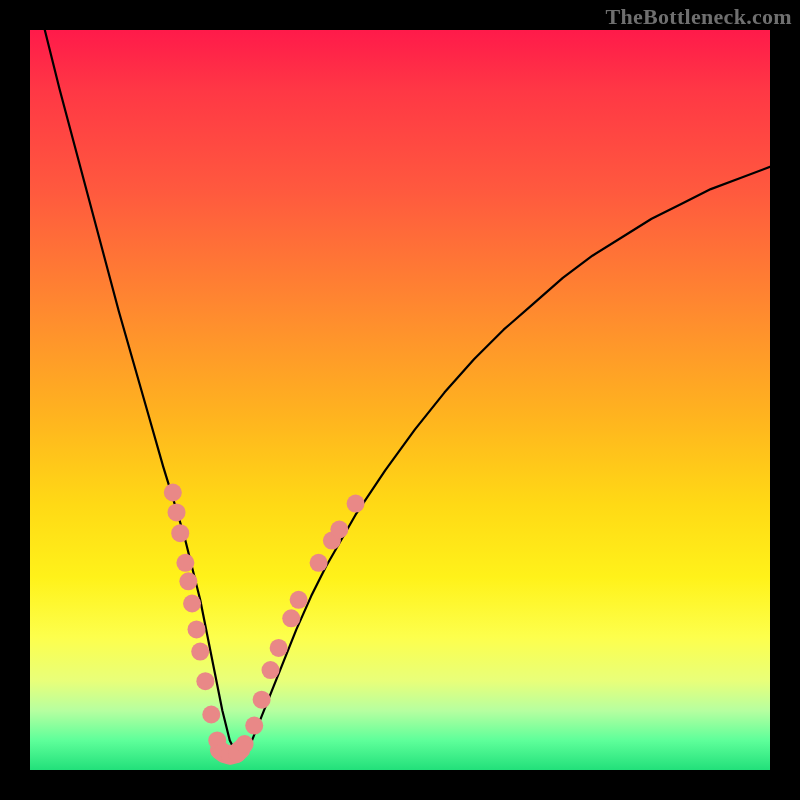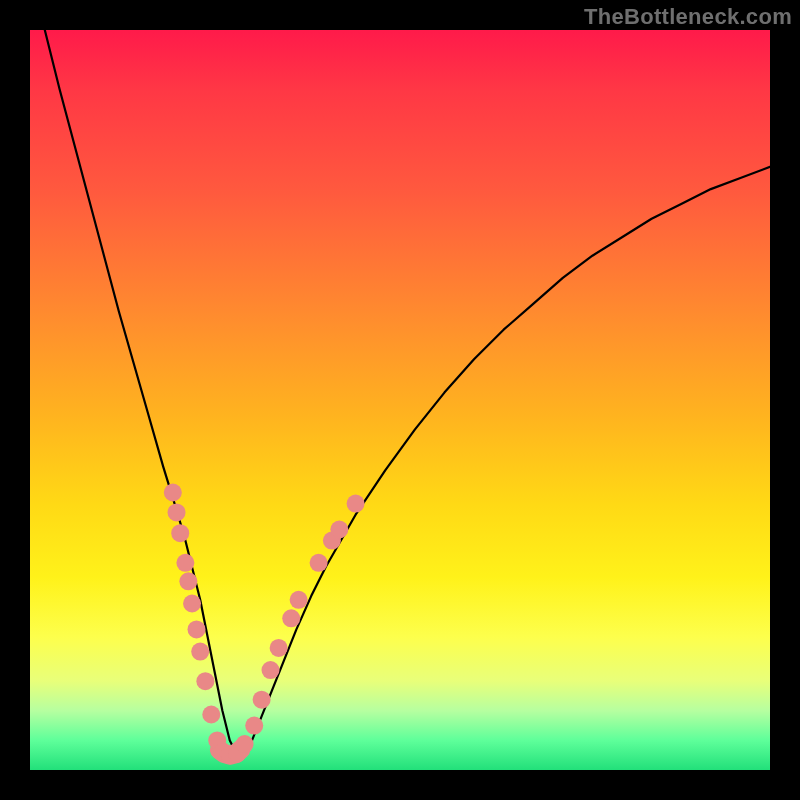--- a/index.html
+++ b/index.html
@@ -37,21 +37,21 @@
       #e8ff7a 88%,
       #b6ffa0 92%,
       #5eff9a 96%,
       #22e07a 100%
     );
   }
   .watermark {
     position: absolute;
     top: 4px;
     right: 8px;
-    font-family: Liberation Sans, sans-serif;
+    font-family: Liberation Serif, serif;
     font-size: 22px;
     font-weight: 600;
     color: #6f6f6f;
     letter-spacing: 0.3px;
     user-select: none;
   }
   svg {
     position: absolute;
     left: 0;
     top: 0;

